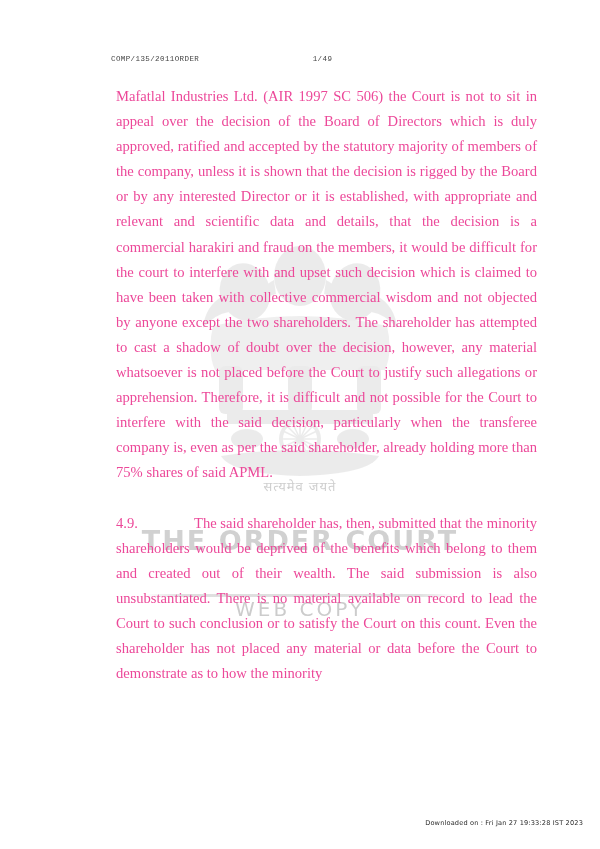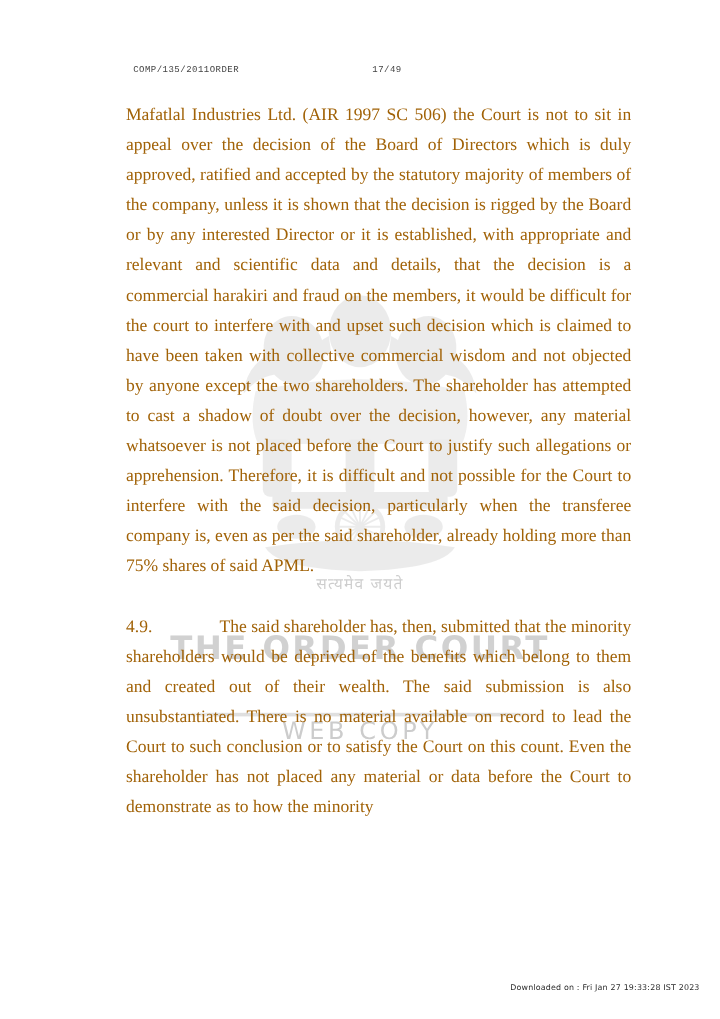--- a/index.html
+++ b/index.html
@@ -116,26 +116,26 @@
   }
 
   .doc-header .hdr-center {
     position: absolute;
     left: 50%;
     transform: translateX(-50%);
   }
 
   .body-text {
     position: absolute;
-    left: 105px;
+    left: 116px;
     top: 84px;
     width: 421px;
     font-size: 14.6px;
     line-height: 25.1px;
-    color: #a16207;
+    color: #ec4899;
     text-align: justify;
     text-justify: inter-word;
   }
 
   .para { margin: 0; text-align: justify; }
   .para + .para { margin-top: 25px; }
 
   .para-num {
     display: inline-block;
     width: 78px;
@@ -208,21 +208,21 @@
     <div class="wm-motto">सत्यमेव जयते</div>
     <div class="wm-line1">THE ORDER COURT</div>
     <div class="wm-rule"></div>
     <div class="wm-webcopy">WEB COPY</div>
   </div>
 
   <div class="content">
 
     <div class="doc-header">
       <span>COMP/135/2011</span>
-      <span class="hdr-center">17/49</span>
+      <span class="hdr-center">1/49</span>
       <span>ORDER</span>
     </div>
 
     <div class="body-text">
       <p class="para"><span>Mafatlal Industries Ltd. (AIR 1997 SC 506) the Court is not to sit in appeal over the decision of the Board of Directors which is duly approved, ratified and accepted by the statutory majority of members of the company, unless it is shown that the decision is rigged by the Board or by any interested Director or it is established, with appropriate and relevant and scientific data and details, that the decision is a commercial harakiri and fraud on the members,  it would be difficult for the court to interfere with and upset such decision which is claimed to have been taken with collective commercial wisdom and not objected by anyone except the two shareholders. The shareholder has attempted to cast a shadow of doubt over the decision, however, any material whatsoever is not placed before the Court to justify such allegations or apprehension. Therefore, it is difficult and not possible for the Court to interfere with the said decision, particularly when the transferee company is, even as per the said shareholder, already holding more than 75% shares of said APML.</span></p>
       <p class="para"><span class="para-num">4.9.</span><span>The said shareholder has, then, submitted that the minority shareholders would be deprived of the benefits which belong to them and created out of their wealth. The said submission is also unsubstantiated. There is no material available on record to lead the Court to such conclusion or to satisfy the Court on this count. Even the shareholder has not placed any material or data before the Court to demonstrate as to how the minority</span></p>
     </div>
 
     <div class="doc-footer">
       <span>Downloaded on : Fri Jan 27 19:33:28 IST 2023</span>

